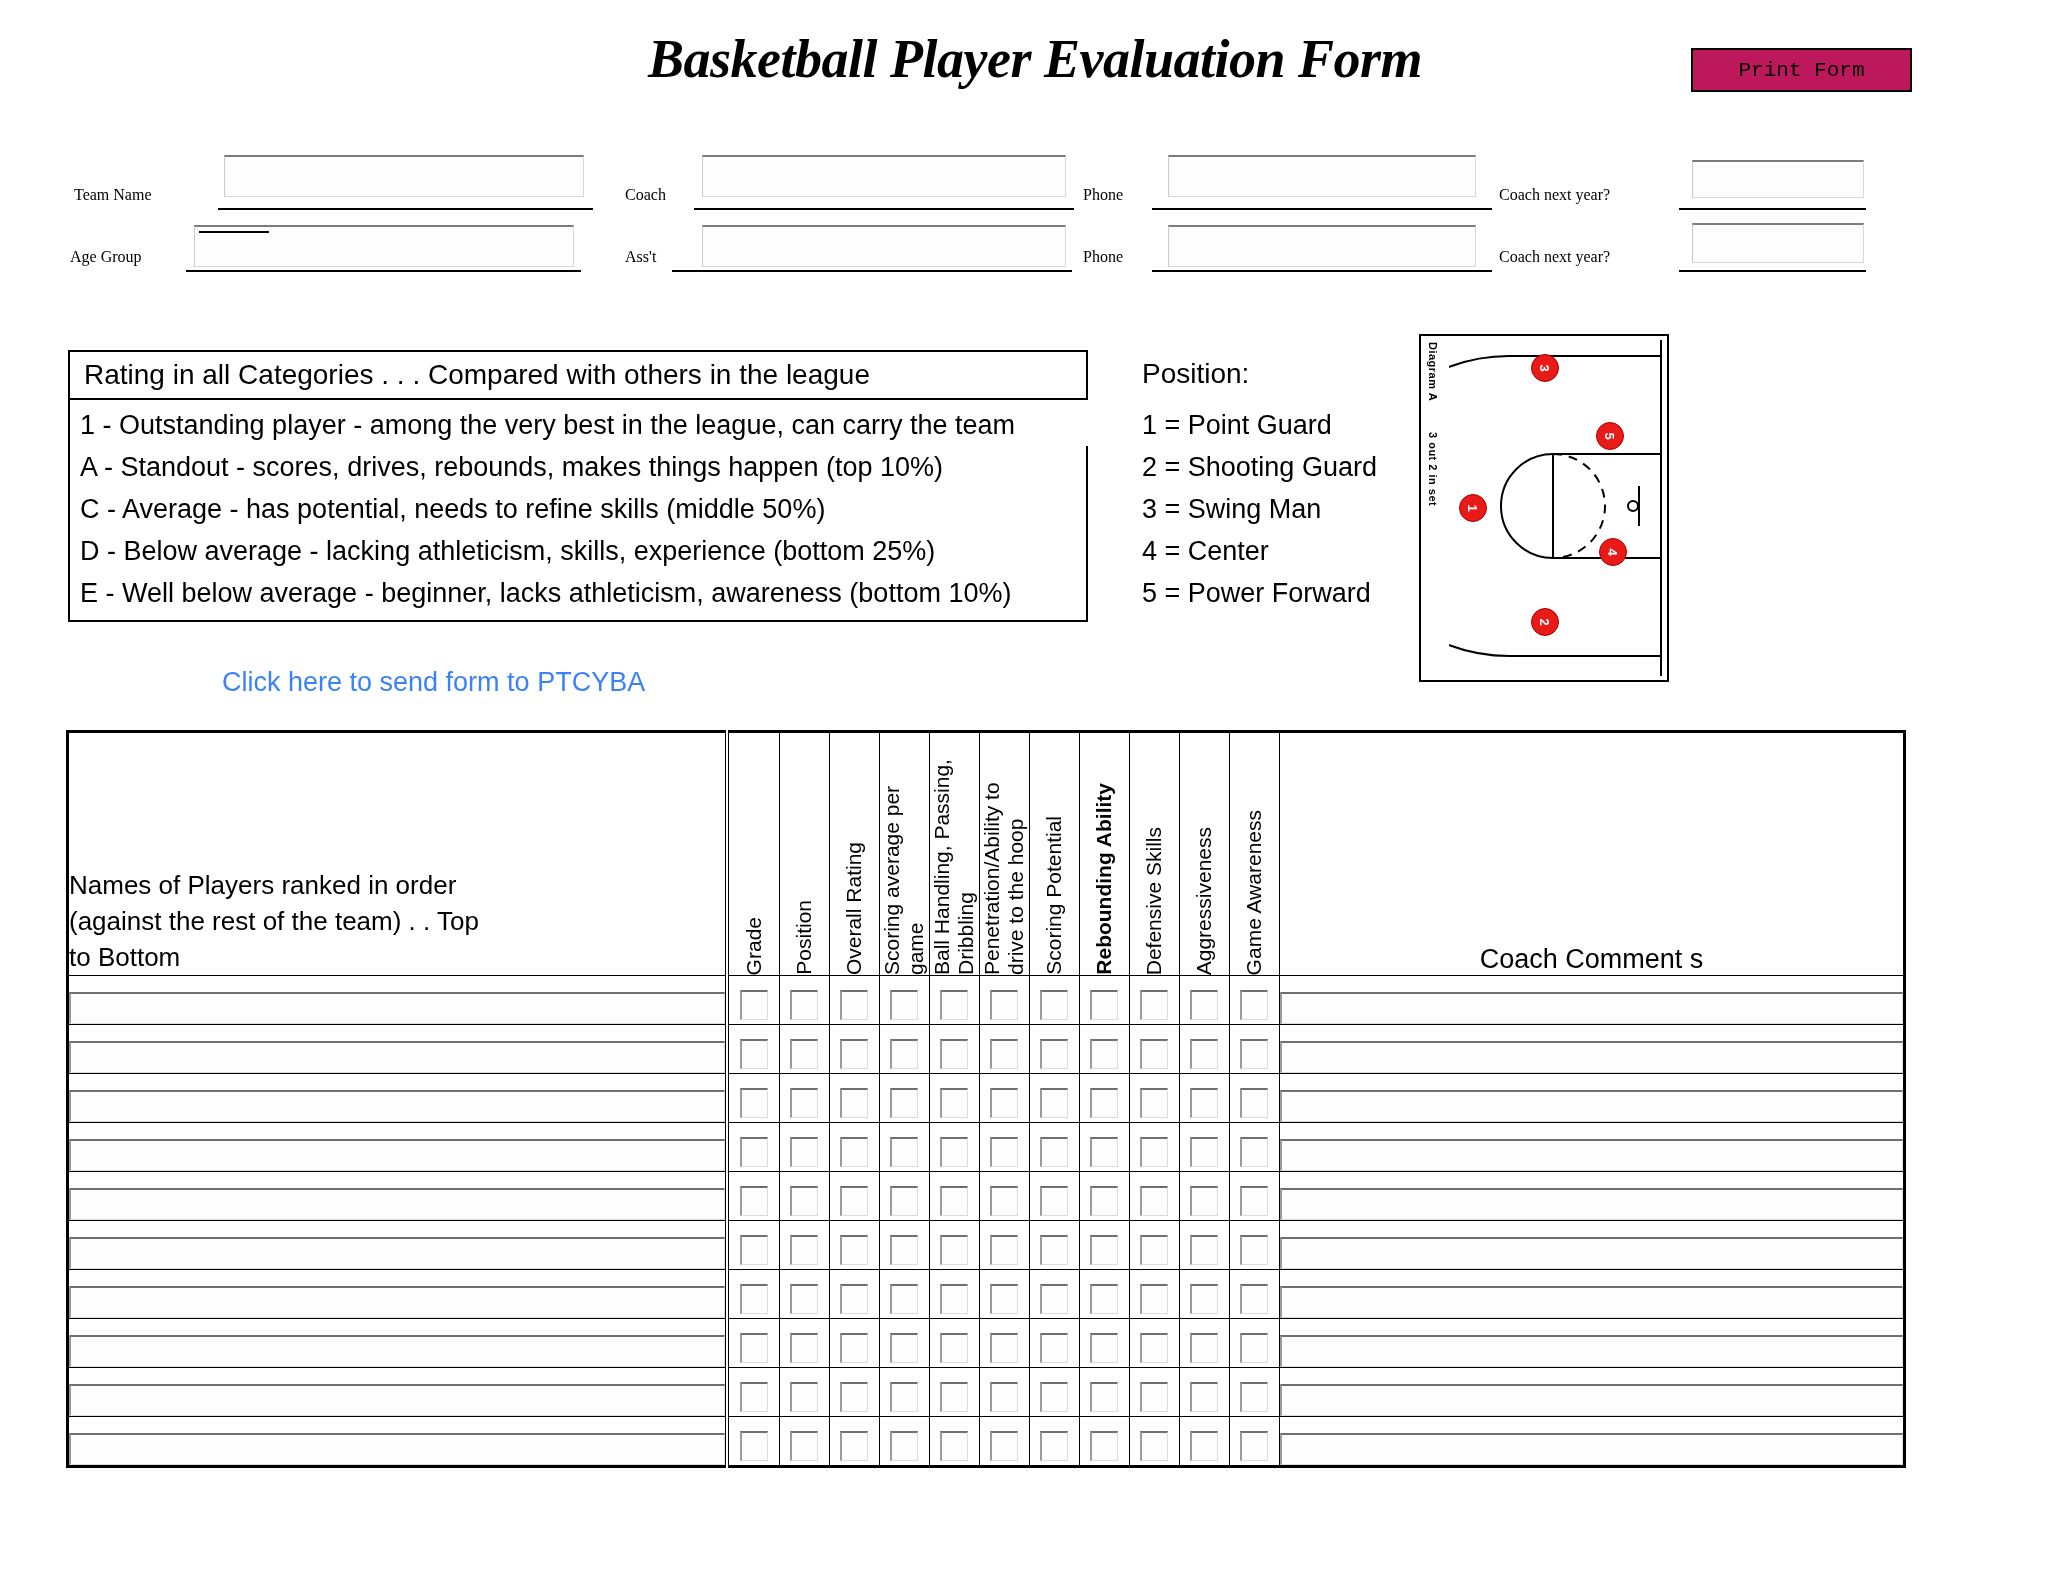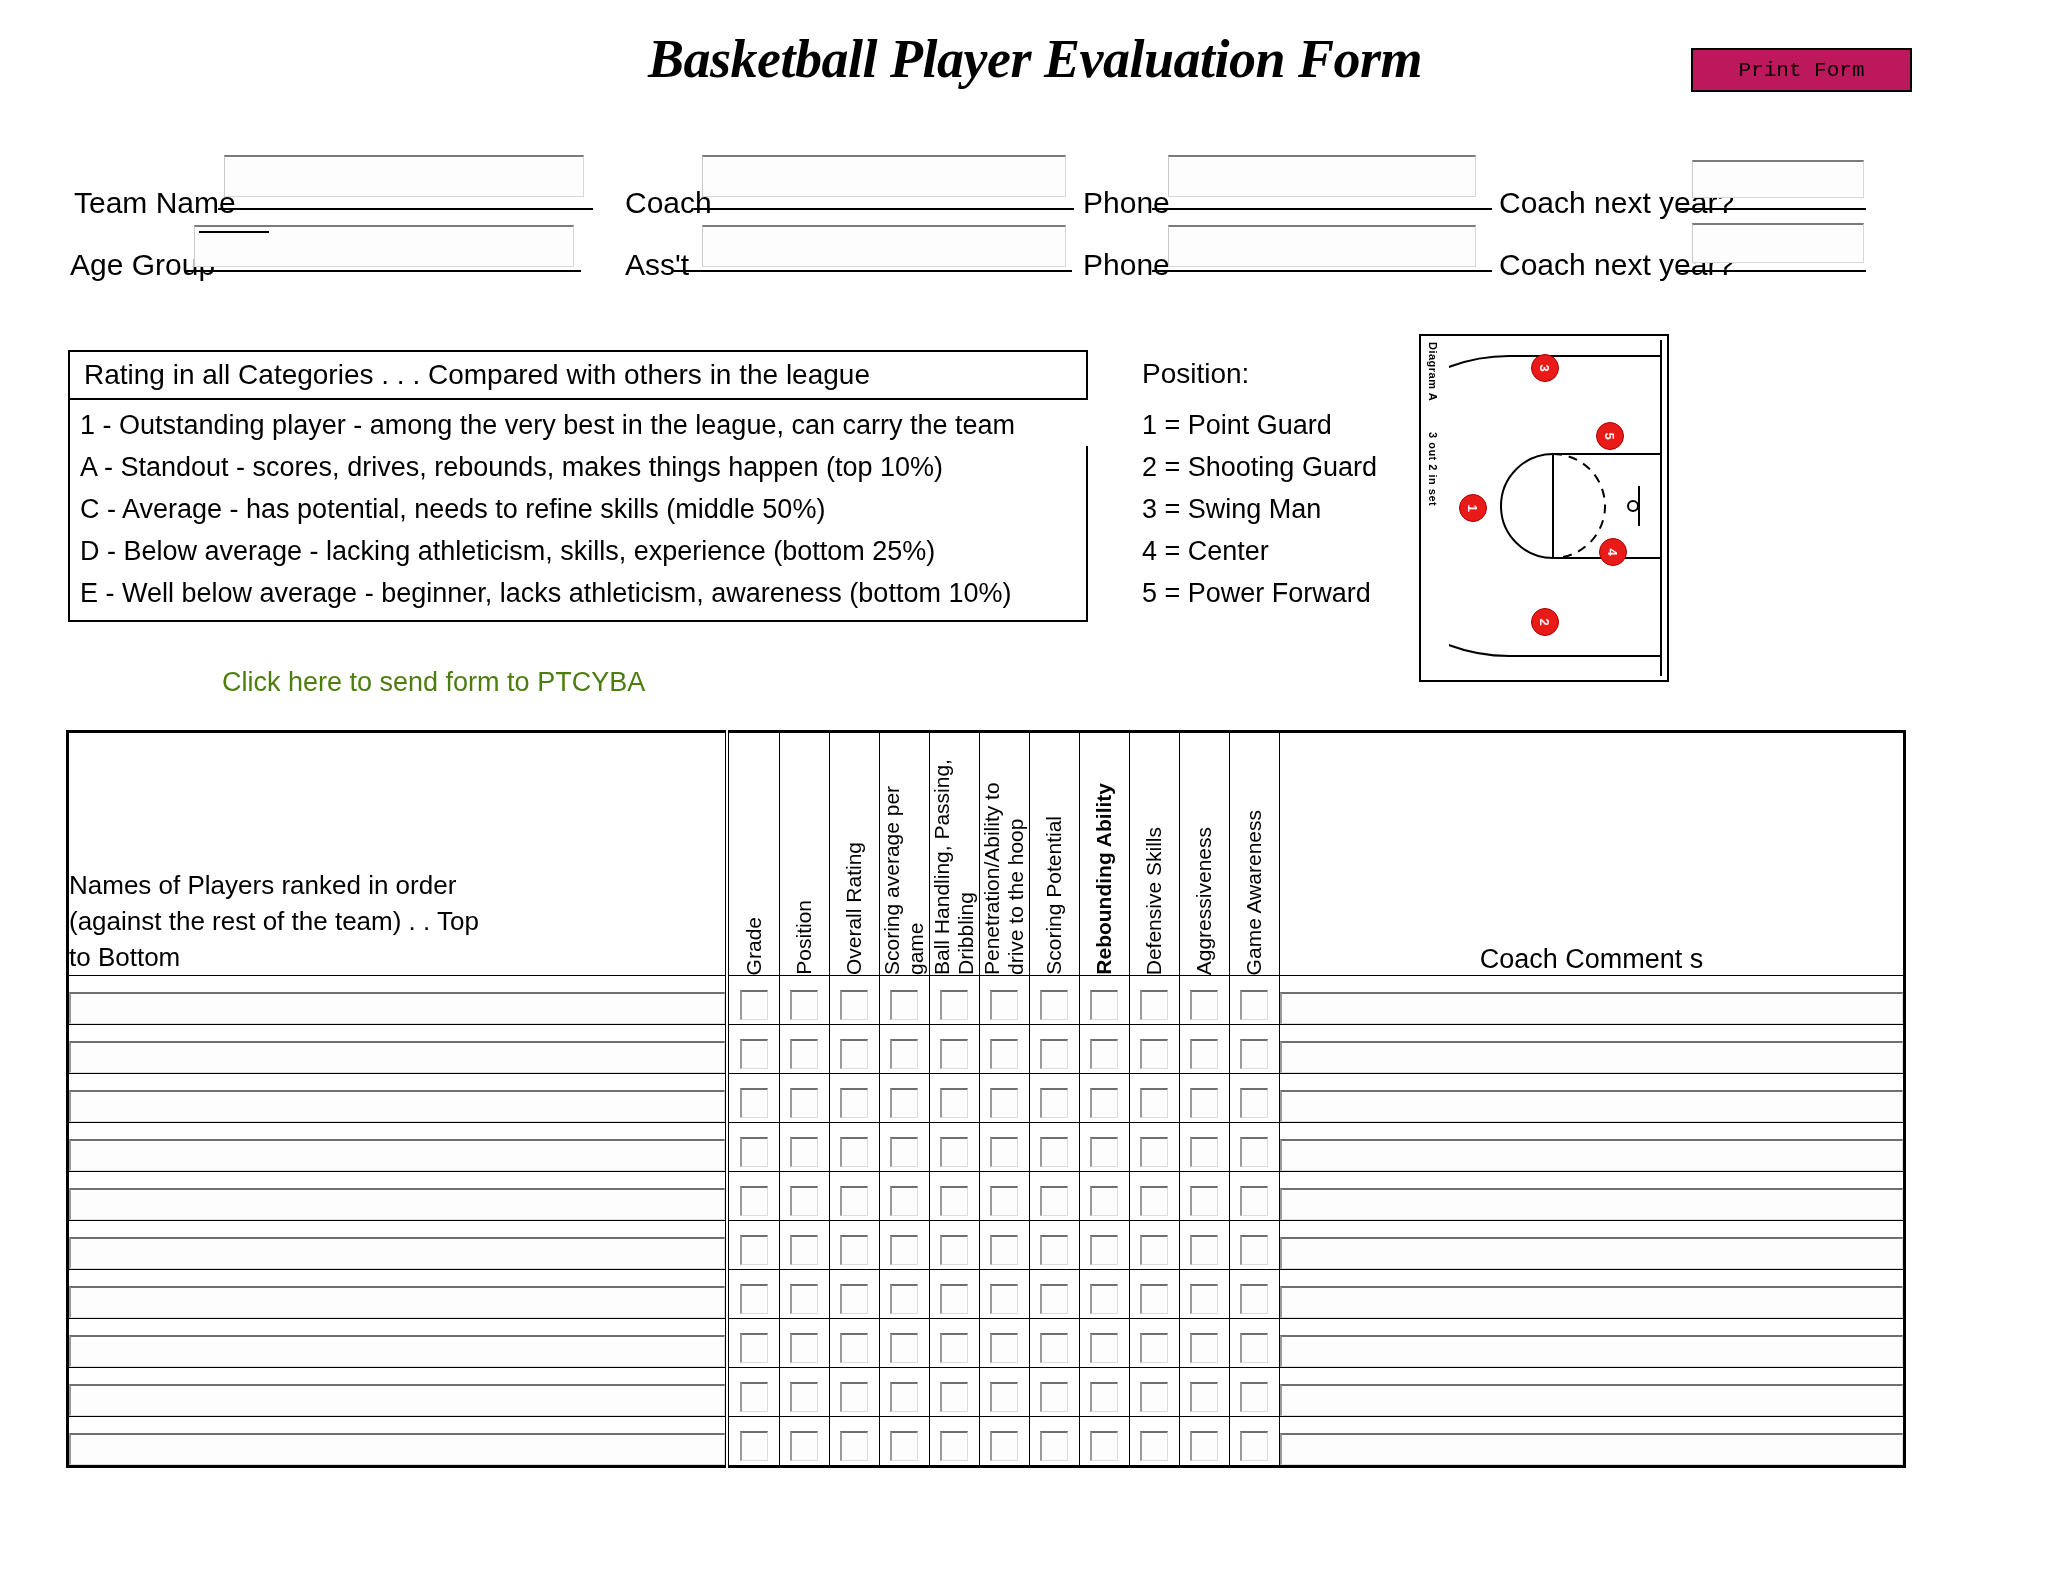--- a/index.html
+++ b/index.html
@@ -42,22 +42,23 @@
     font-size: 21px;
     display: flex;
     align-items: center;
     justify-content: center;
     font-family: Liberation Mono, monospace;
   }
 
   
   .field-label {
     position: absolute;
-    font-size: 30px;
+    font-size: 16px;
     white-space: nowrap;
+    font-family: Liberation Serif, serif;
   }
   .field-rule {
     position: absolute;
     border-bottom: 2px solid #000;
     height: 0;
   }
   .field-box {
     position: absolute;
     background: #fdfdfd;
     border-top: 2px solid #7b7b7b;
@@ -128,21 +129,21 @@
     line-height: 42px;
     white-space: nowrap;
   }
 
   
   .send-link {
     position: absolute;
     left: 222px;
     top: 667px;
     font-size: 27px;
-    color: #4d7c0f;
+    color: #3b82f6;
     white-space: nowrap;
   }
 
   
   .court-wrap {
     position: absolute;
     left: 1419px;
     top: 334px;
     width: 250px;
     height: 348px;

